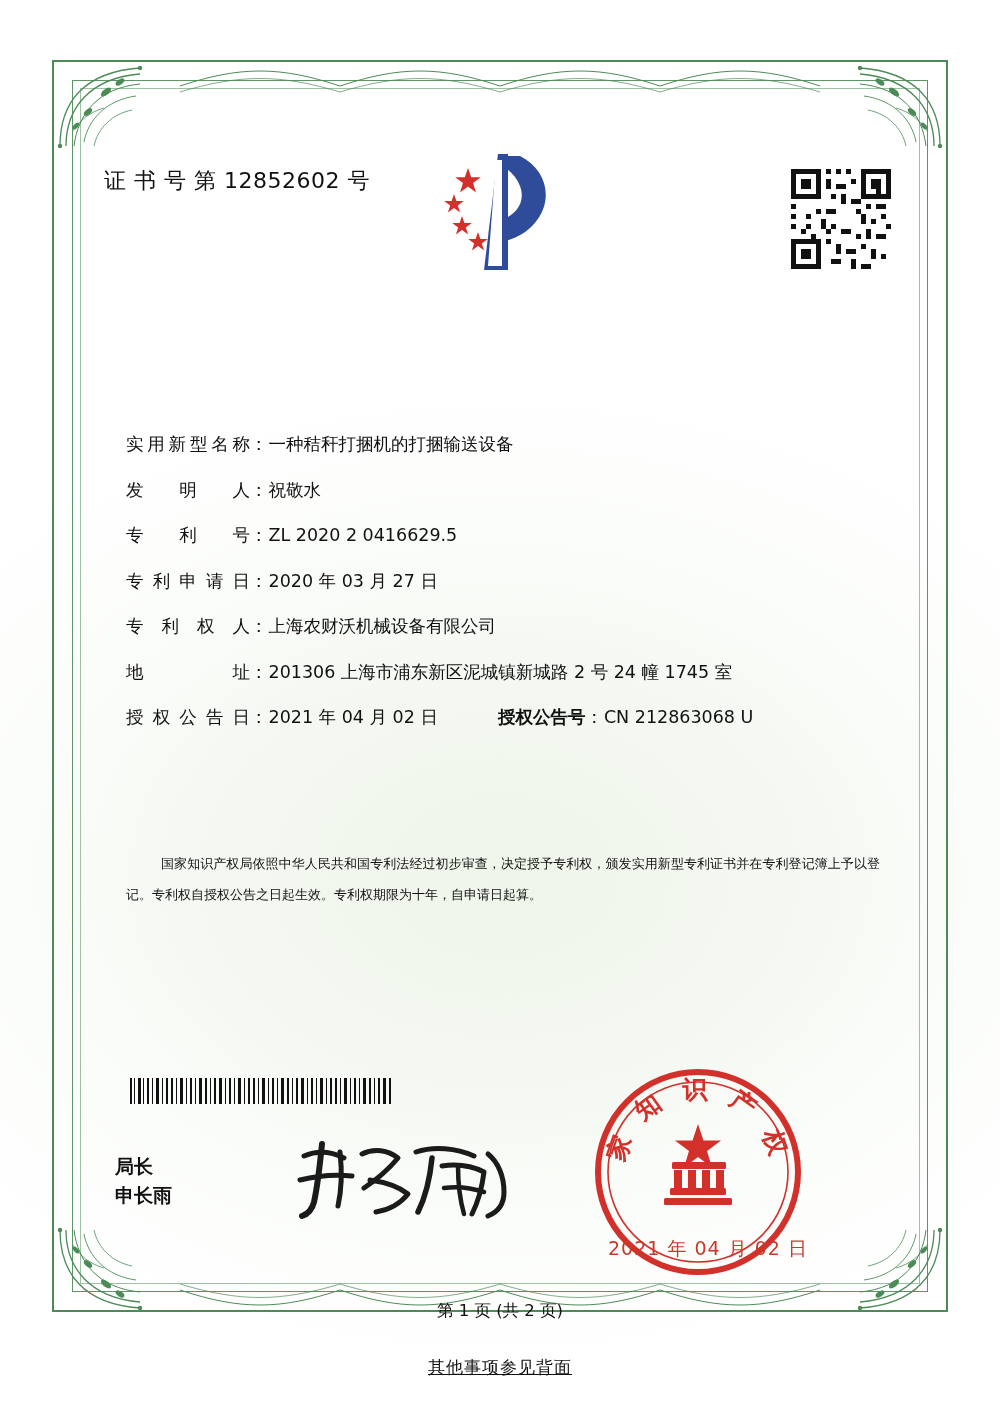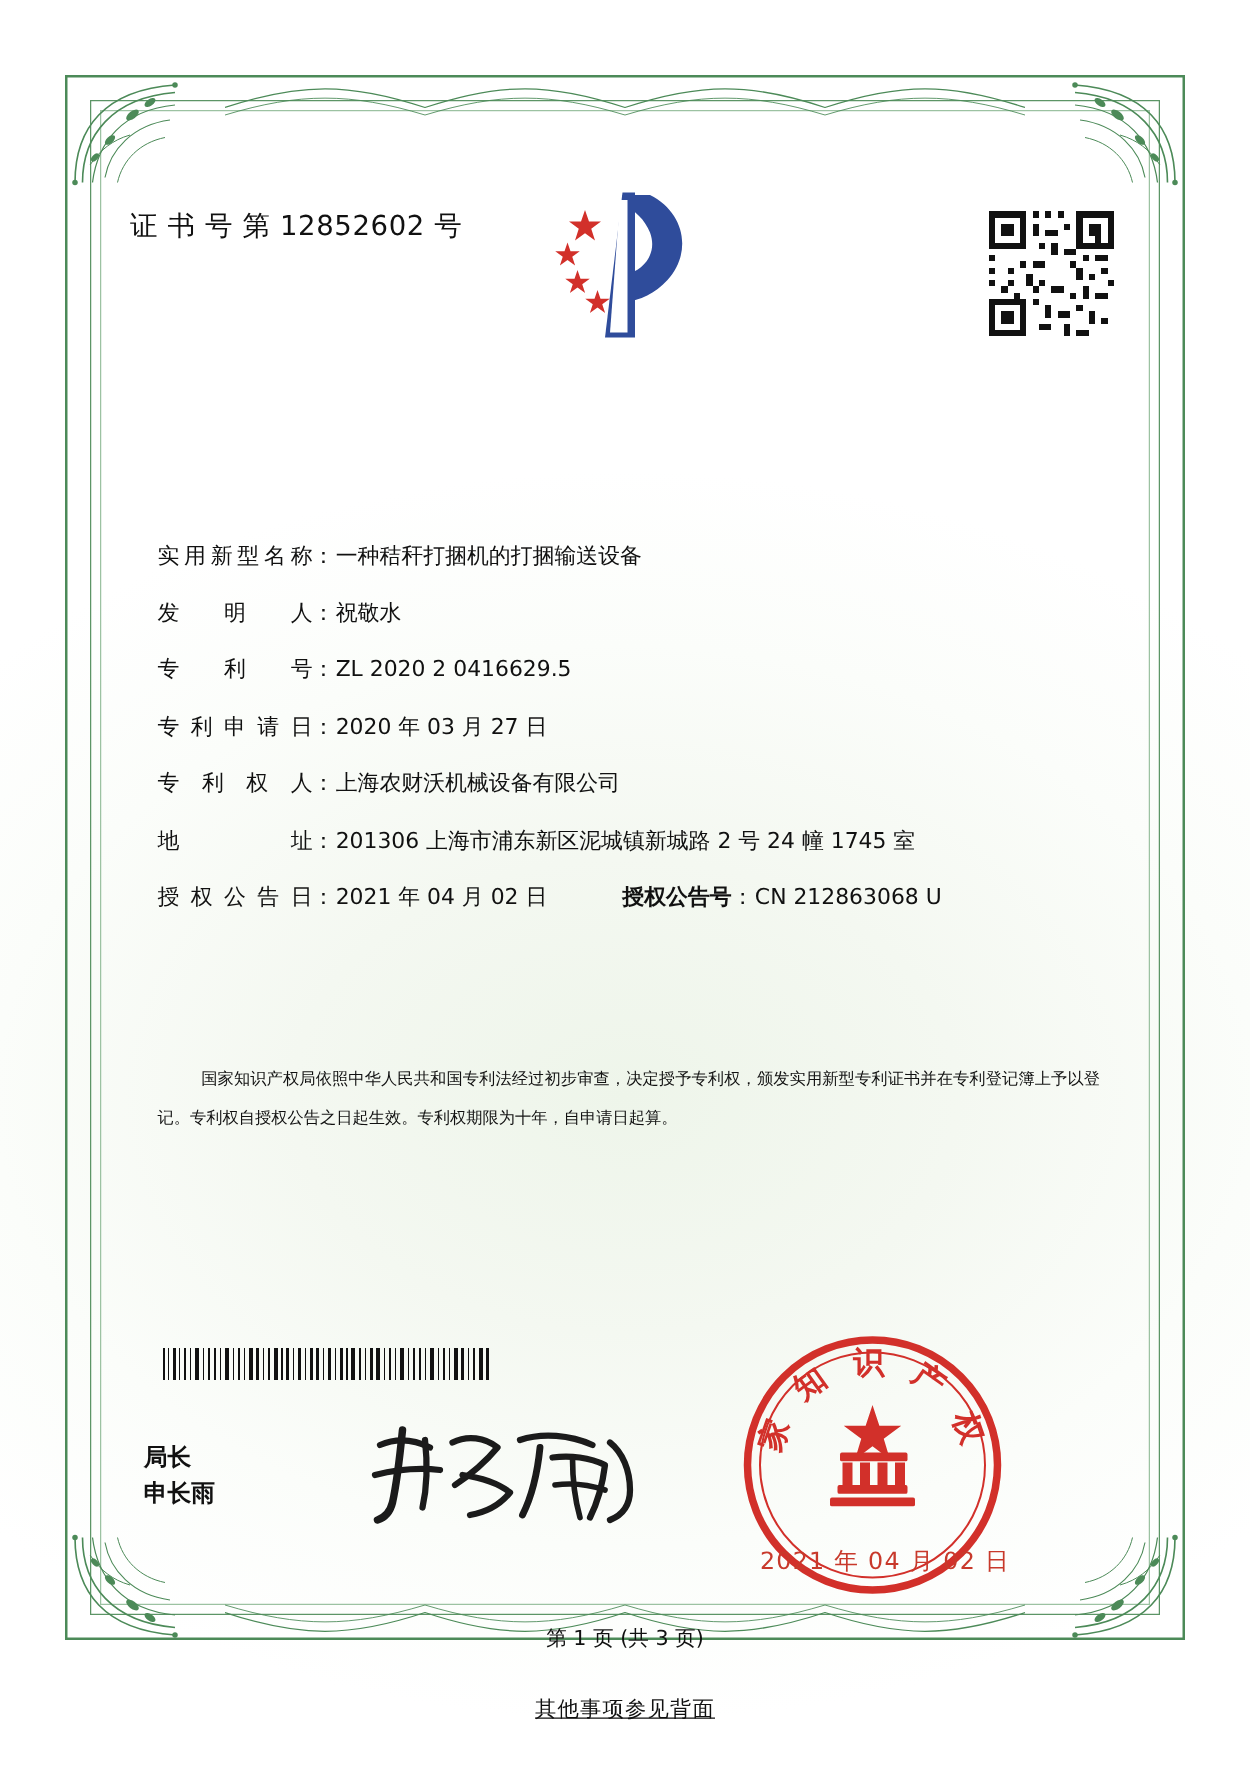--- a/index.html
+++ b/index.html
@@ -553,16 +553,16 @@
         <path id="sealArc" d="M 106,106 m -74,0 a 74,74 0 1,1 148,0" transform="rotate(0 106 106)"></path>
       </defs>
       <text font-family="DejaVu Sans, Liberation Sans, sans-serif" font-size="25" font-weight="bold" fill="#d2302a" letter-spacing="6">
         <textPath href="#sealArc" startOffset="50%" text-anchor="middle">国 家 知 识 产 权 局</textPath>
       </text>
     </svg>
   </div>
 
   <div class="seal-date">2021 年 04 月 02 日</div>
 
-  <div class="page-no">第 1 页 (共 3 页)</div>
+  <div class="page-no">第 1 页 (共 2 页)</div>
   <div class="back-note">其他事项参见背面</div>
 
 </div>
 
 </body></html>

